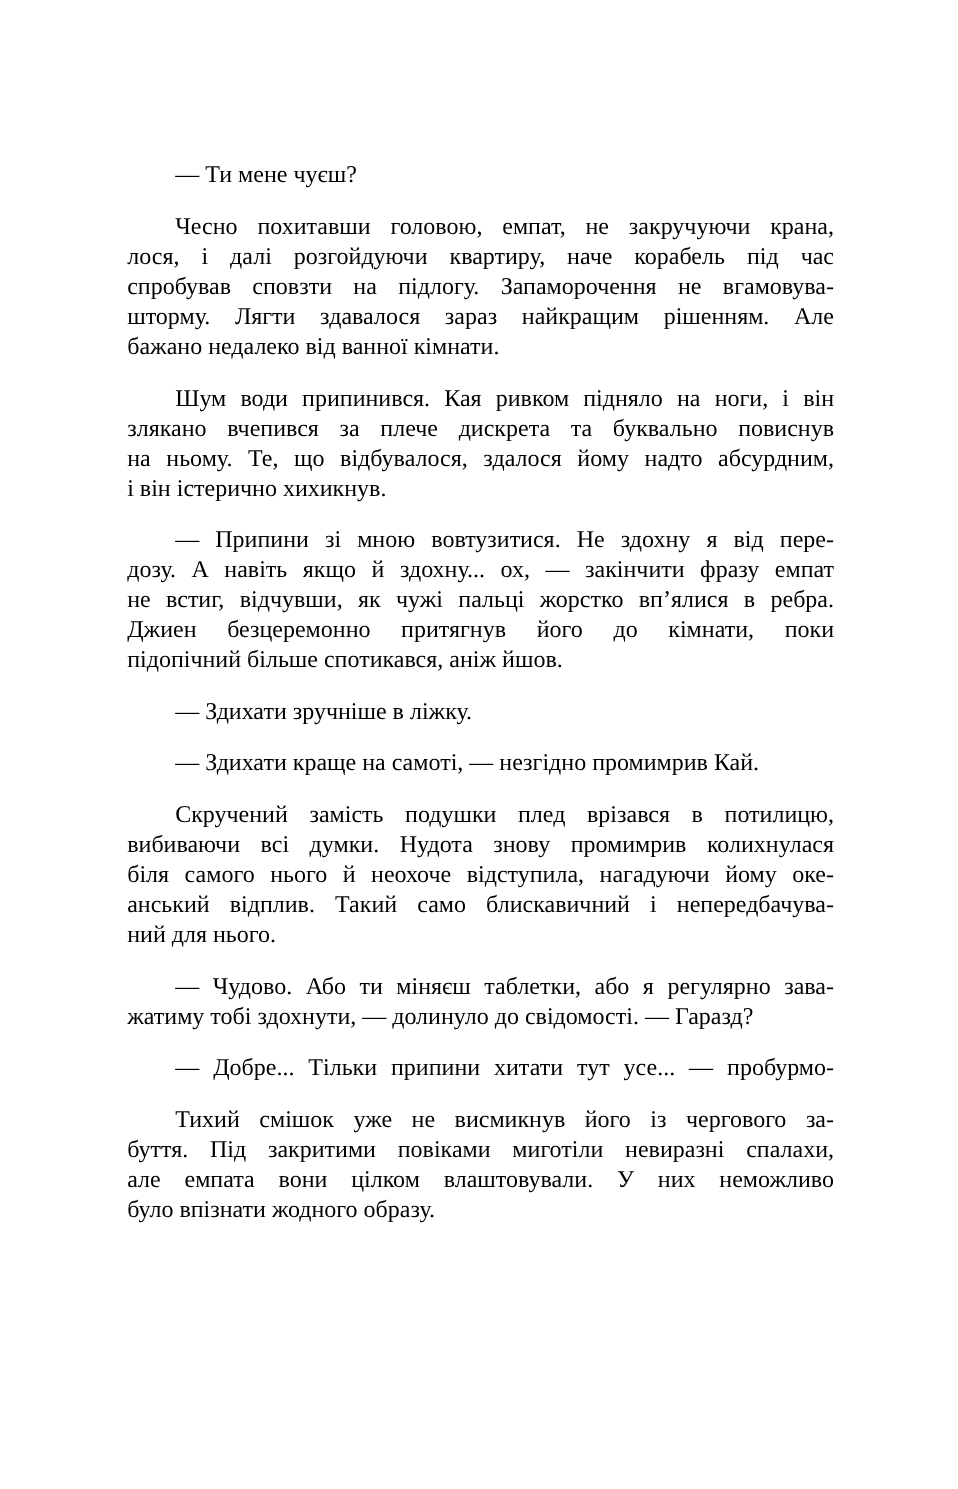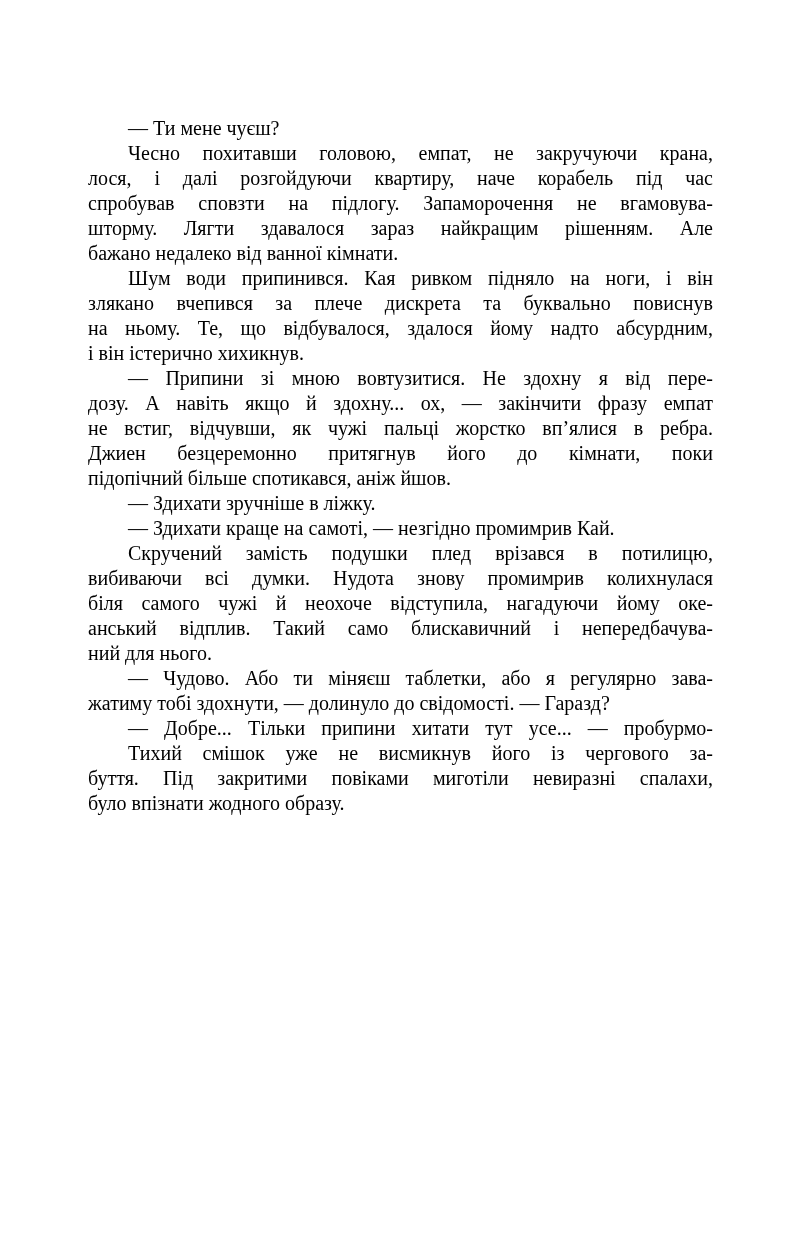--- a/index.html
+++ b/index.html
@@ -19,21 +19,21 @@
     left: 88px;
     top: 116px;
     width: 625px;
     font-family: "Liberation Serif", "DejaVu Serif", serif;
     font-size: 20px;
     line-height: 25px;
     color: #000000;
     hyphens: none;
   }
   p.paragraph {
-    margin: 0;
+    margin: 18px;
     padding: 0;
   }
   .line {
     display: block;
     text-align: justify;
     text-align-last: justify;
     white-space: normal;
   }
   .line.first-line {
     text-indent: 40px;
@@ -72,30 +72,31 @@
       </p>
       <p class="paragraph">
         <span class="line first-line last-line">— Здихати зручніше в ліжку.</span>
       </p>
       <p class="paragraph">
         <span class="line first-line last-line">— Здихати краще на самоті, — незгідно промимрив Кай.</span>
       </p>
       <p class="paragraph">
         <span class="line first-line">Скручений замість подушки плед врізався в потилицю,</span>
         <span class="line">вибиваючи всі думки. Нудота знову промимрив колихнулася</span>
-        <span class="line">біля самого чужі й неохоче відступила, нагадуючи йому оке-</span>
+        <span class="line">біля самого нього й неохоче відступила, нагадуючи йому оке-</span>
         <span class="line">анський відплив. Такий само блискавичний і непередбачува-</span>
         <span class="line last-line">ний для нього.</span>
       </p>
       <p class="paragraph">
         <span class="line first-line">— Чудово. Або ти міняєш таблетки, або я регулярно зава-</span>
         <span class="line last-line">жатиму тобі здохнути, — долинуло до свідомості. — Гаразд?</span>
       </p>
       <p class="paragraph">
         <span class="line first-line">— Добре... Тільки припини хитати тут усе... — пробурмо-</span>
       </p>
       <p class="paragraph">
         <span class="line first-line">Тихий смішок уже не висмикнув його із чергового за-</span>
         <span class="line">буття. Під закритими повіками миготіли невиразні спалахи,</span>
+        <span class="line">але емпата вони цілком влаштовували. У них неможливо</span>
         <span class="line last-line">було впізнати жодного образу.</span>
       </p>
     </div>
 </div>
 
 </body></html>

